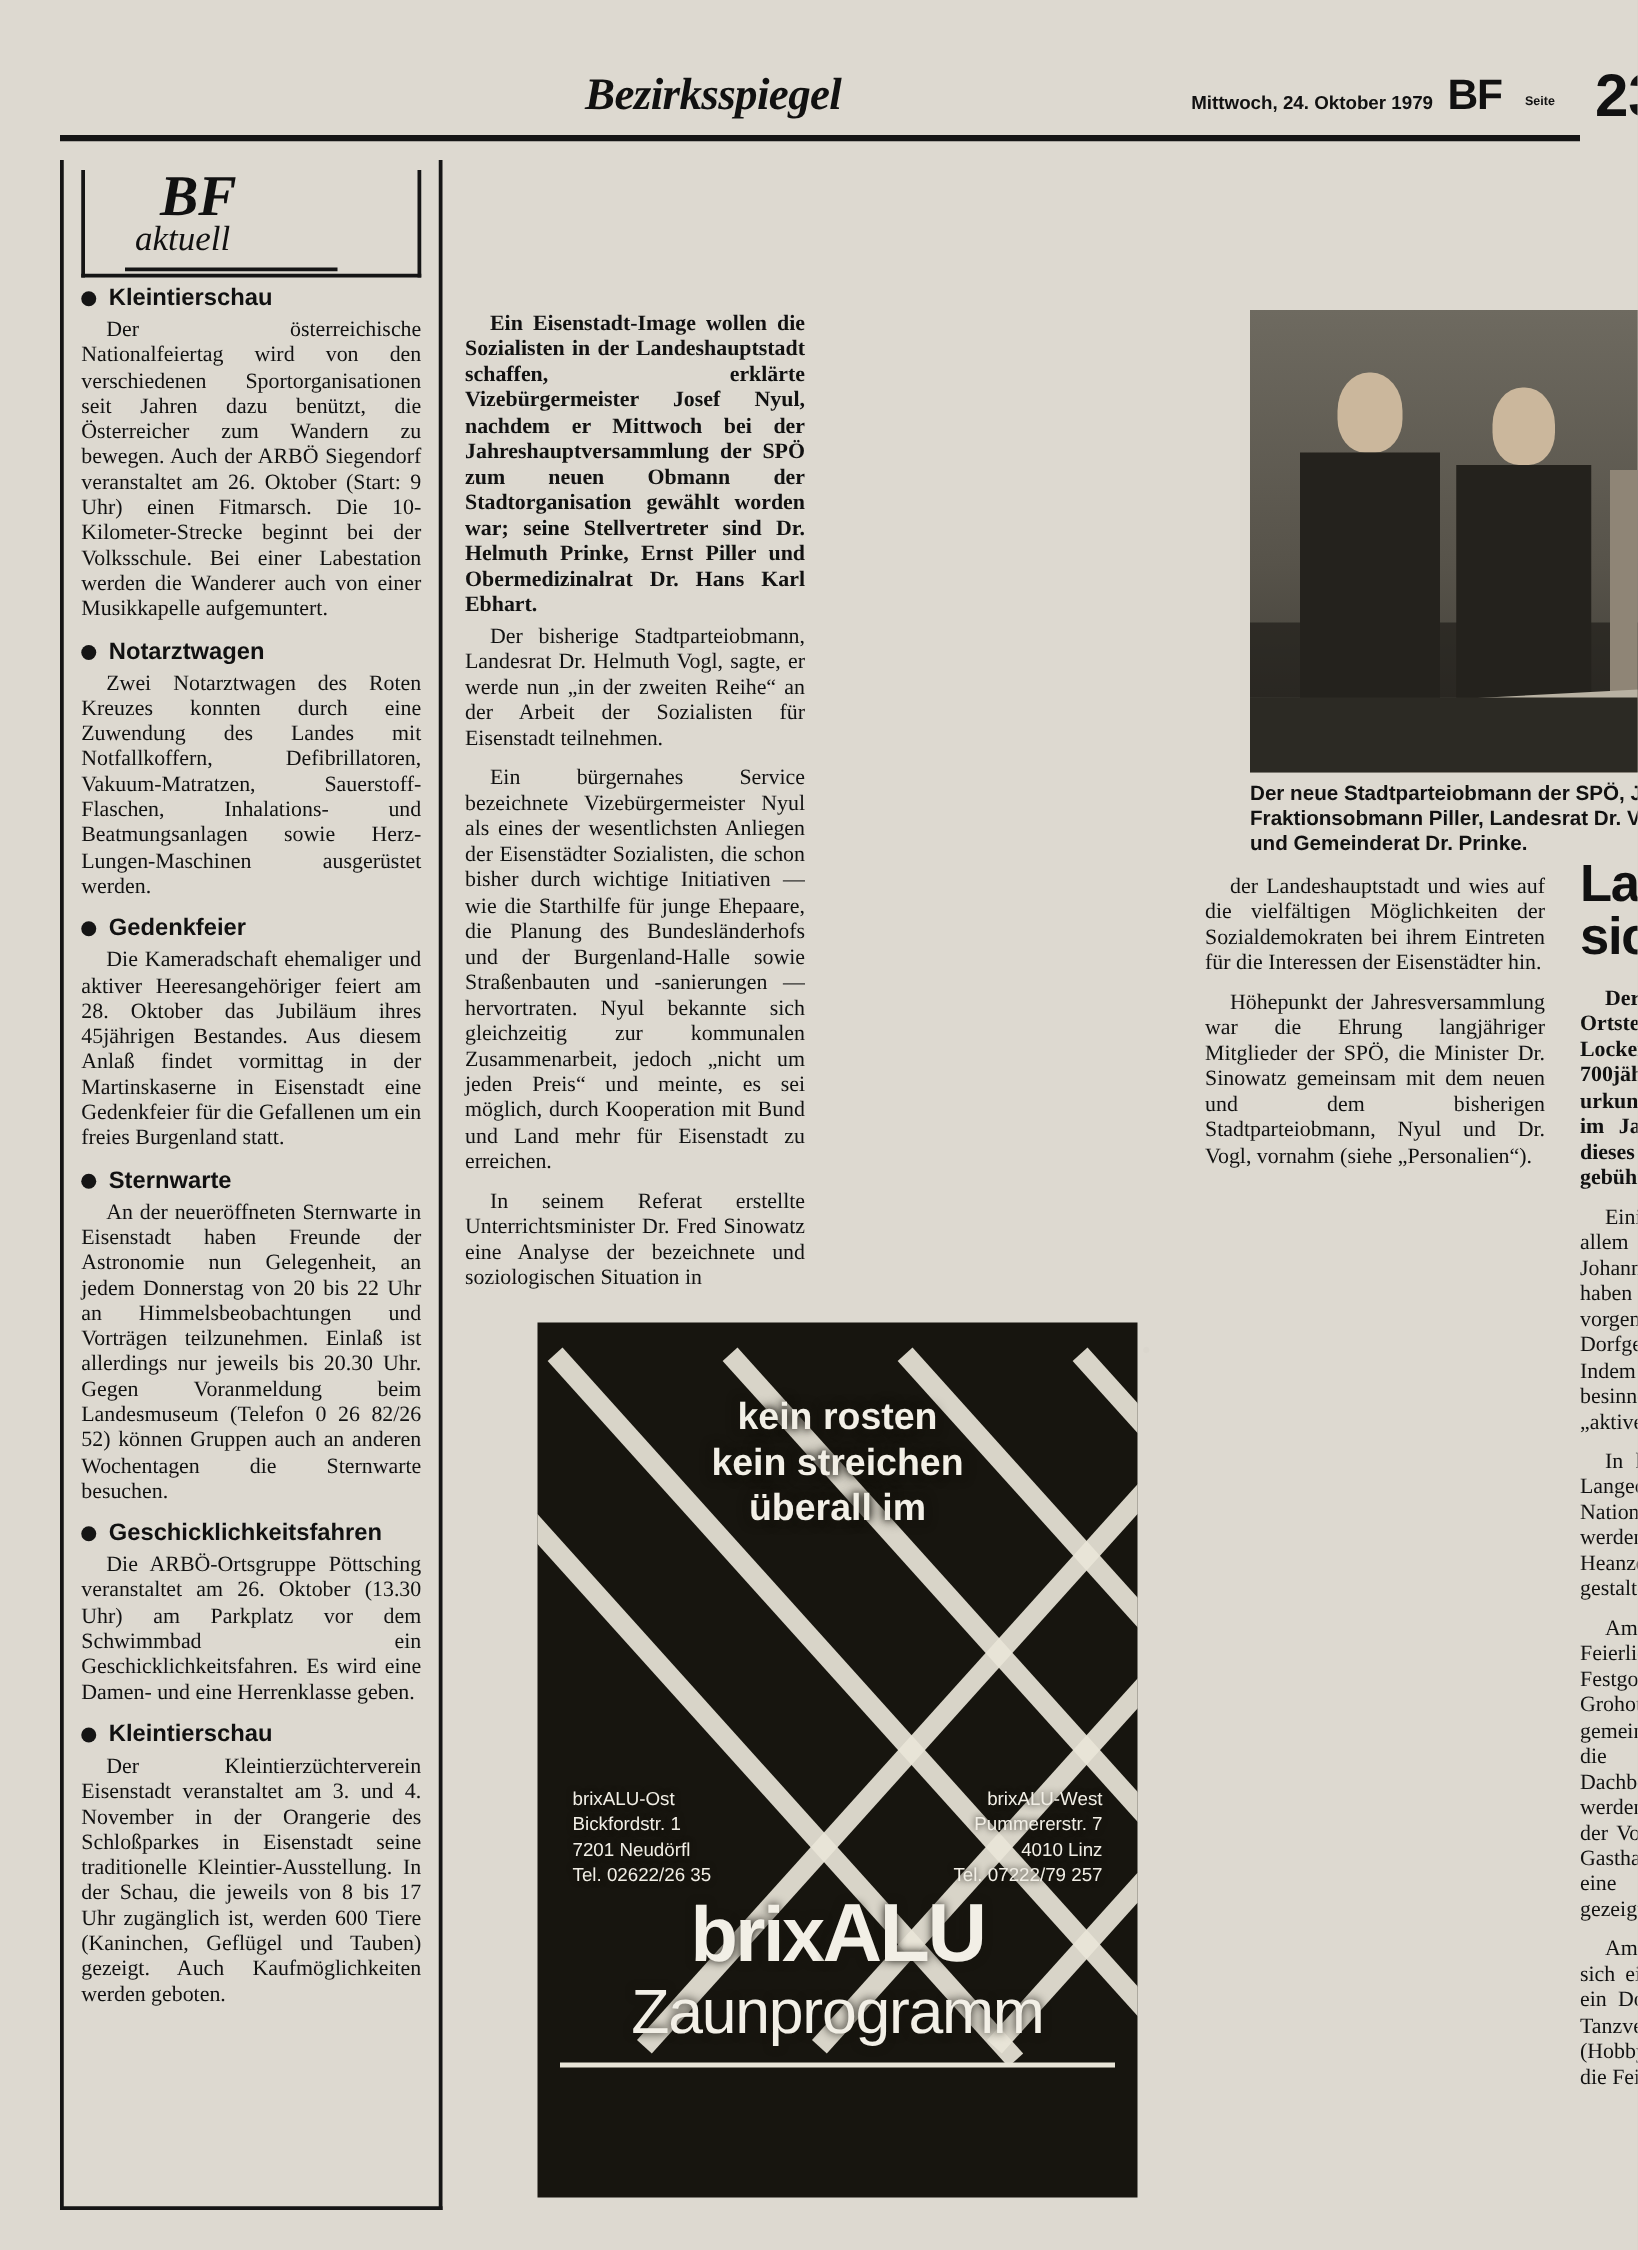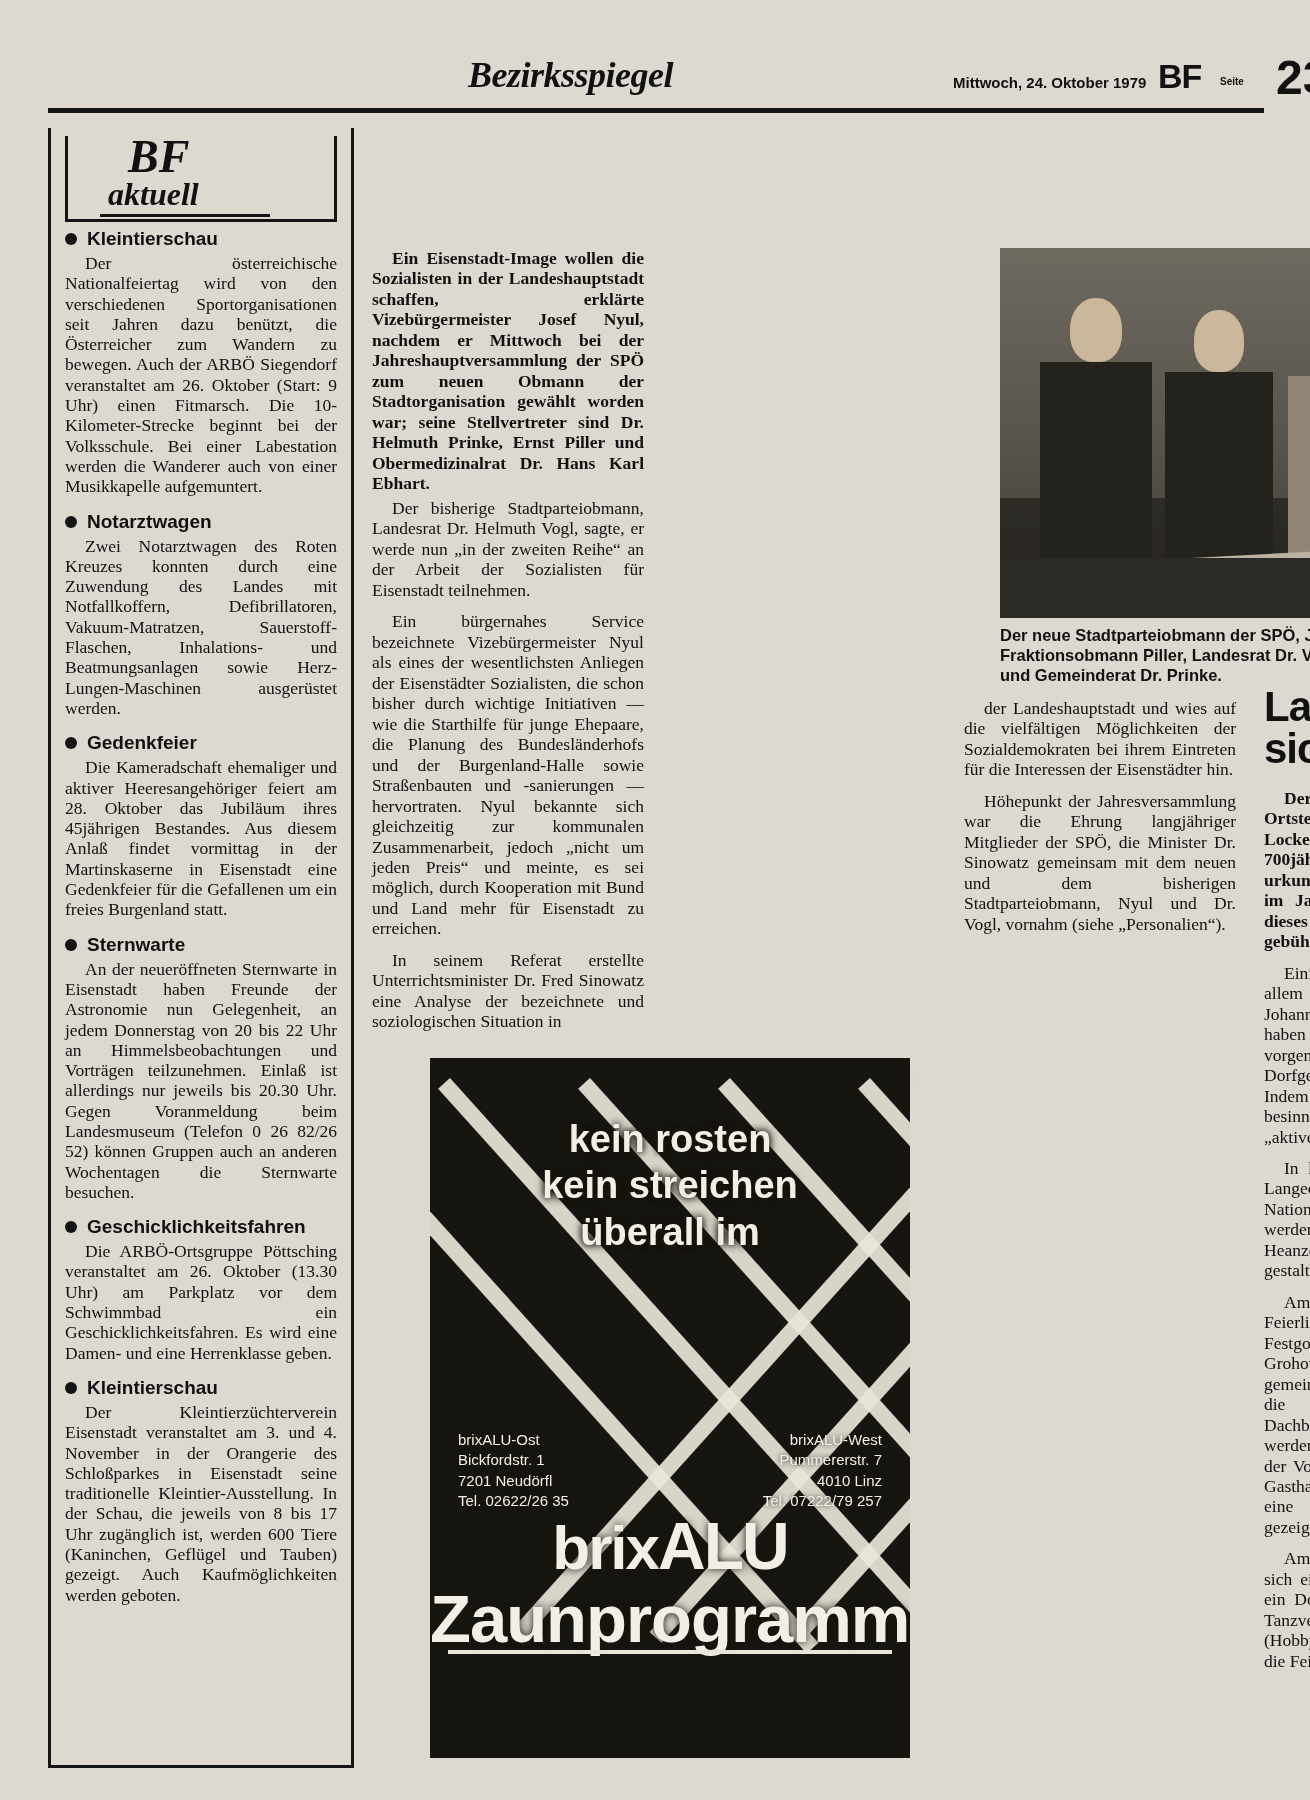--- a/index.html
+++ b/index.html
@@ -63,22 +63,22 @@
     border:3px solid #151515;border-top:none;
     box-sizing:border-box;
   }
   .bf-logo .bf1{
     position:absolute;left:60px;top:-6px;
     font-family:"Liberation Serif",serif;font-weight:bold;font-style:italic;
     font-size:46px;
   }
   .bf-logo .bf2{
     position:absolute;left:40px;top:40px;
-    font-family:"Liberation Serif",serif;font-weight:bold;font-style:italic;
-    font-size:32px;
+    font-family:"Liberation Serif",serif;font-weight:normal;font-style:italic;
+    font-size:28px;
   }
   .bf-logo .ul{
     position:absolute;left:32px;top:78px;width:170px;height:3px;background:#151515;
   }
   .item{margin:0 0 14px 0;}
   .item h3{
     font-family:"Liberation Sans",sans-serif;
     font-size:19px;font-weight:bold;margin:0 0 3px 0;padding-left:22px;position:relative;
   }
   .item h3:before{
@@ -145,39 +145,39 @@
 
   
   .ad{
     position:absolute;left:430px;top:1058px;width:480px;height:700px;
     background:#17150f;color:#f2efe6;overflow:hidden;
   }
   .ad .mesh{position:absolute;inset:0;}
   .ad .mesh span{position:absolute;background:#e9e5d8;height:16px;width:760px;transform-origin:0 0;opacity:.92;}
   .ad .txt{
     position:absolute;left:0;top:58px;width:100%;text-align:center;
-    font-family:"Liberation Sans",sans-serif;font-weight:bold;font-size:38px;line-height:1.22;
+    font-family:"Liberation Sans",sans-serif;font-weight:bold;font-size:30px;line-height:1.22;
     text-shadow:0 0 6px #17150f,0 0 10px #17150f;
   }
   .ad .addr{
     position:absolute;top:372px;width:100%;
     font-family:"Liberation Sans",sans-serif;font-size:15px;line-height:1.35;
     text-shadow:0 0 5px #17150f;
   }
   .ad .addr .l{position:absolute;left:28px;text-align:left;width:200px;}
   .ad .addr .r{position:absolute;right:28px;text-align:right;width:200px;}
   .ad .brand{
     position:absolute;left:0;top:450px;width:100%;text-align:center;
     font-family:"Liberation Sans",sans-serif;font-weight:bold;font-size:62px;letter-spacing:-2px;
     text-shadow:0 0 8px #17150f;
   }
   .ad .brand .alu{font-size:66px;}
   .ad .zaun{
-    position:absolute;left:0;top:522px;width:100%;text-align:left;
-    font-family:"Liberation Sans",sans-serif;font-weight:bold;font-size:67px;letter-spacing:-1px;
+    position:absolute;left:0;top:522px;width:100%;text-align:center;
+    font-family:"Liberation Sans",sans-serif;font-weight:normal;font-size:50px;letter-spacing:-1px;
     text-shadow:0 0 8px #17150f;
   }
   .ad .rule{position:absolute;left:18px;top:592px;width:444px;height:4px;background:#e9e5d8;}
   .ad .pvc{
     position:absolute;left:0;top:606px;width:100%;text-align:center;
     font-family:"Liberation Sans",sans-serif;font-weight:bold;font-size:46px;letter-spacing:-1px;
     text-shadow:0 0 8px #17150f;
   }
 </style>
 </head>

